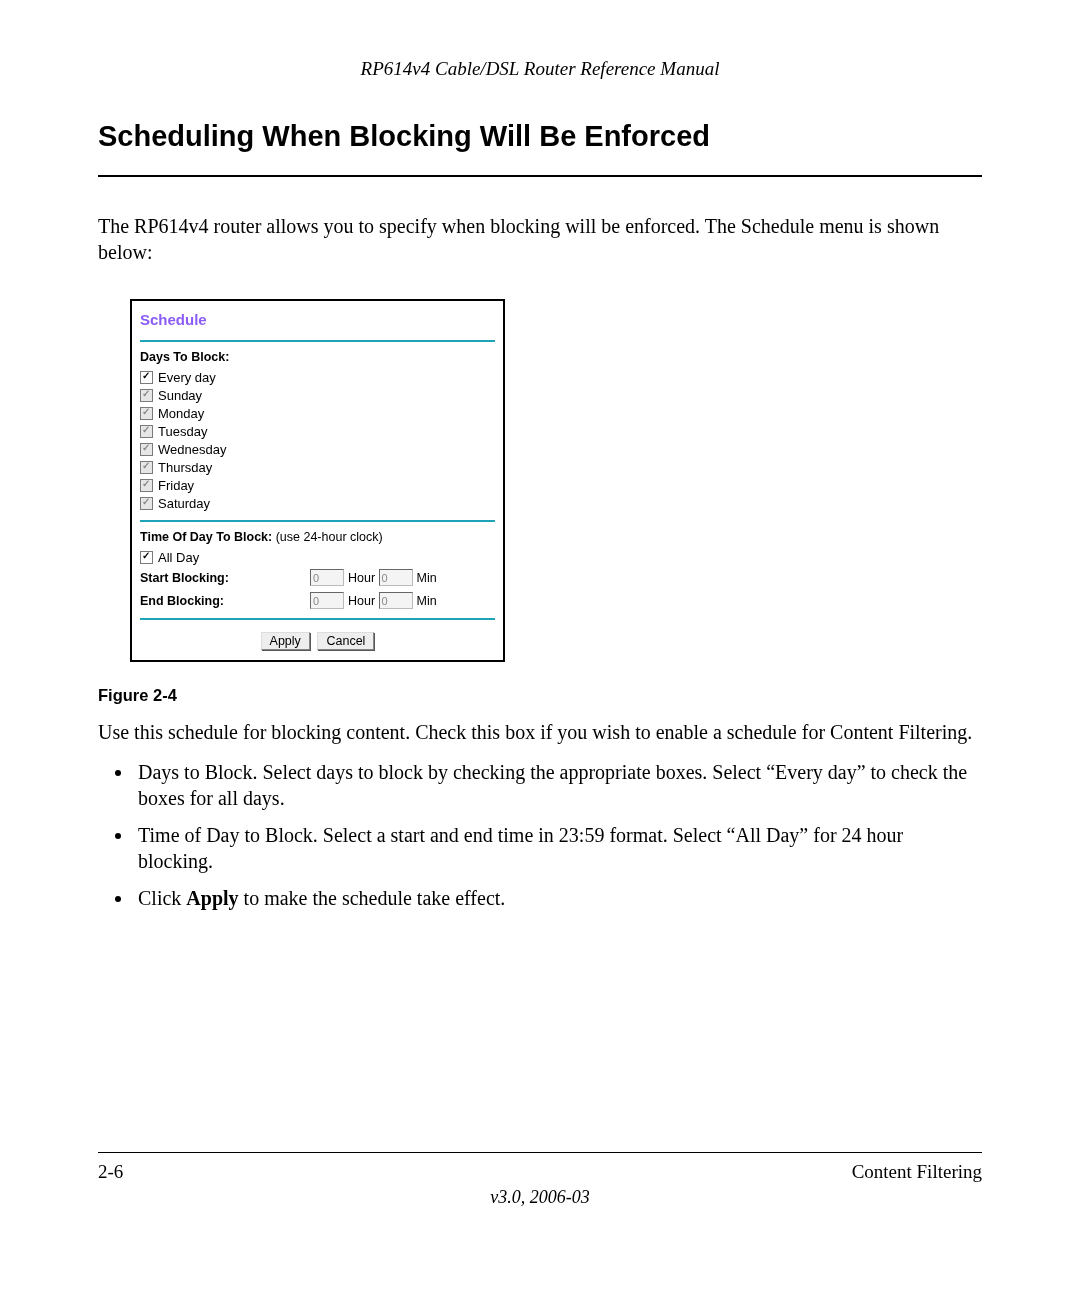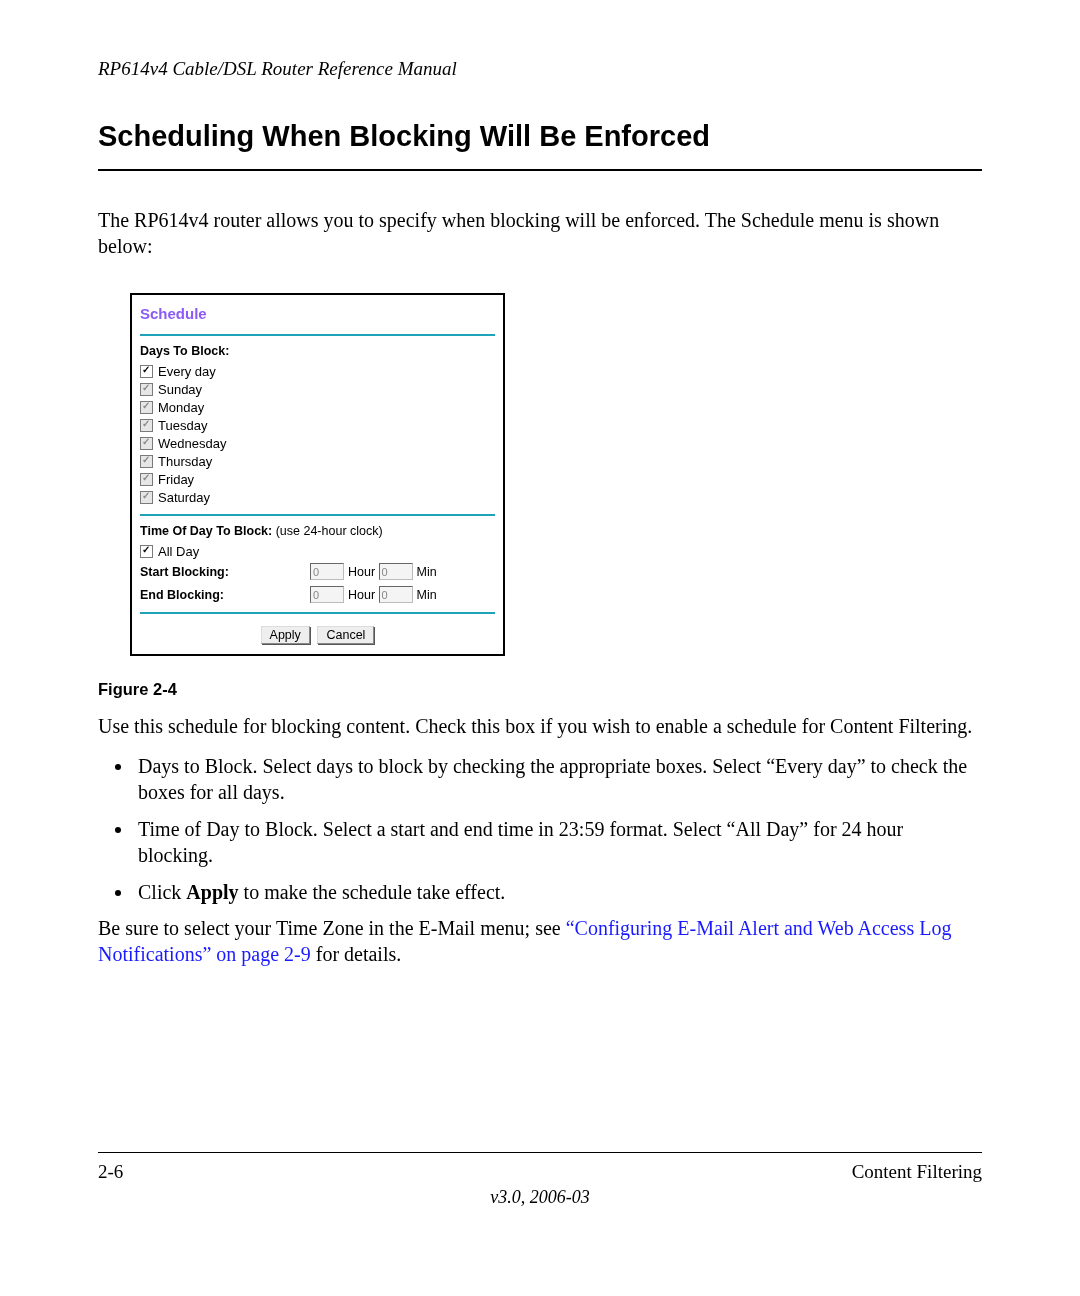--- a/index.html
+++ b/index.html
@@ -16,26 +16,27 @@
   .page {
     padding: 58px 98px 0 98px;
     box-sizing: border-box;
     height: 100%;
     position: relative;
   }
   .running-header {
     font-style: italic;
     font-size: 19px;
     margin-bottom: 40px;
+    text-align: center;
   }
   h1.section-title {
     font-family: Arial, Helvetica, sans-serif;
     font-weight: bold;
     font-size: 29px;
-    margin: 0 0 12px 0;
+    margin: 0 0 18px 0;
     padding-bottom: 4px;
   }
   .title-rule {
     border: none;
     border-top: 2px solid #000;
     margin: 0 0 36px 0;
   }
   .body-text {
     font-size: 20px;
     line-height: 1.3;
@@ -295,23 +296,20 @@
   <p class="body-text" style="margin-bottom:10px">Use this schedule for blocking content. Check this box if you wish to enable a schedule for Content Filtering.</p>
 
   <ul class="bullets">
     <li>Days to Block. Select days to block by checking the appropriate boxes. Select “Every day” to check the boxes for all days.</li>
     <li>Time of Day to Block. Select a start and end time in 23:59 format. Select “All Day” for 24 hour blocking.</li>
     <li>
       <span>Click </span><b>Apply</b><span> to make the schedule take effect.</span>
     </li>
   </ul>
 
-  <p class="body-text" style="margin-top:0">
-    <span>Be sure to select your Time Zone in the E-Mail menu; see </span><span class="link">“Configuring E-Mail Alert and Web Access Log Notifications” on page 2-9</span><span> for details.</span>
-  </p>
 
   <div class="footer">
     <hr class="footer-rule">
     <div class="footer-row">
       <span>2-6</span>
       <span>Content Filtering</span>
     </div>
     <div class="footer-version">v3.0, 2006-03</div>
   </div>
 </div>

